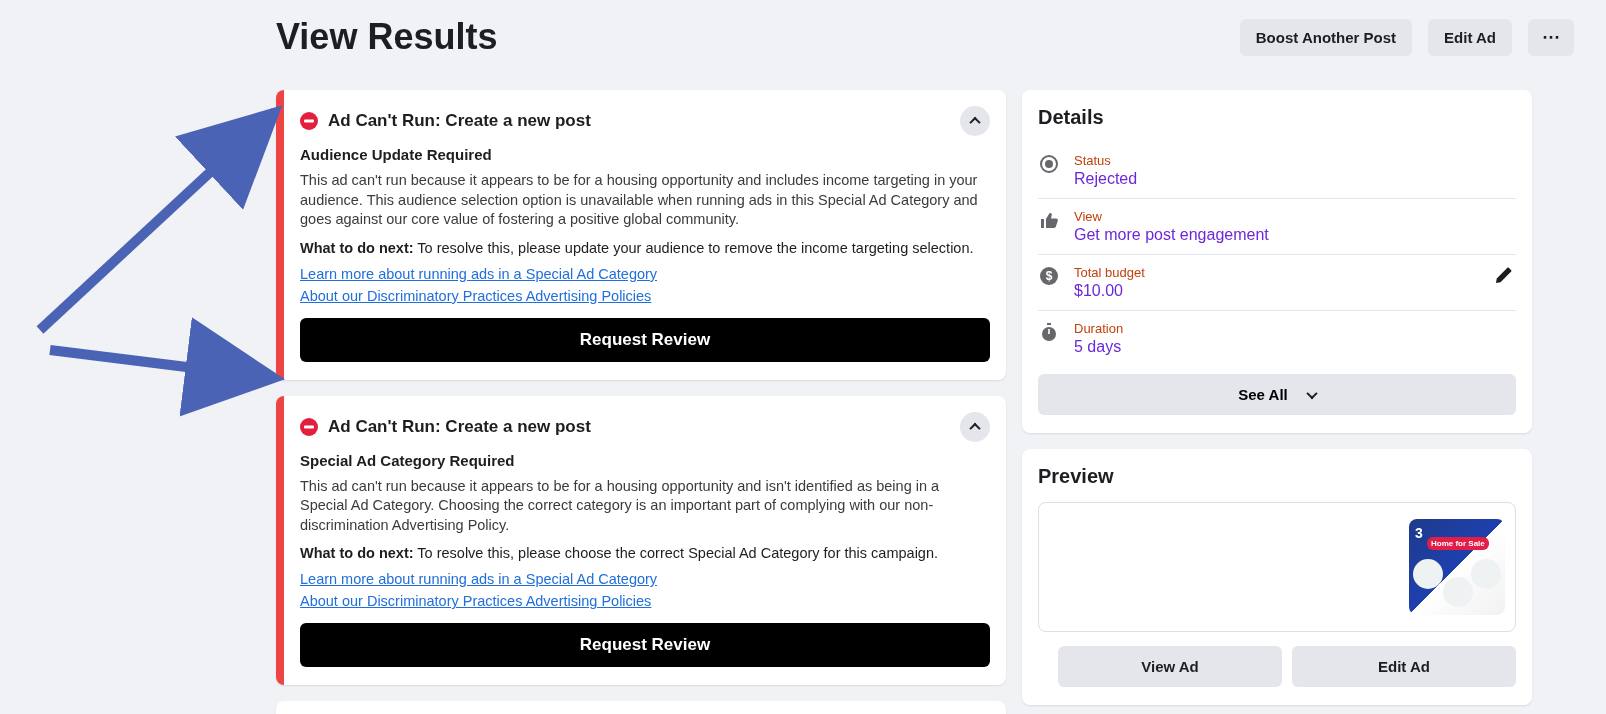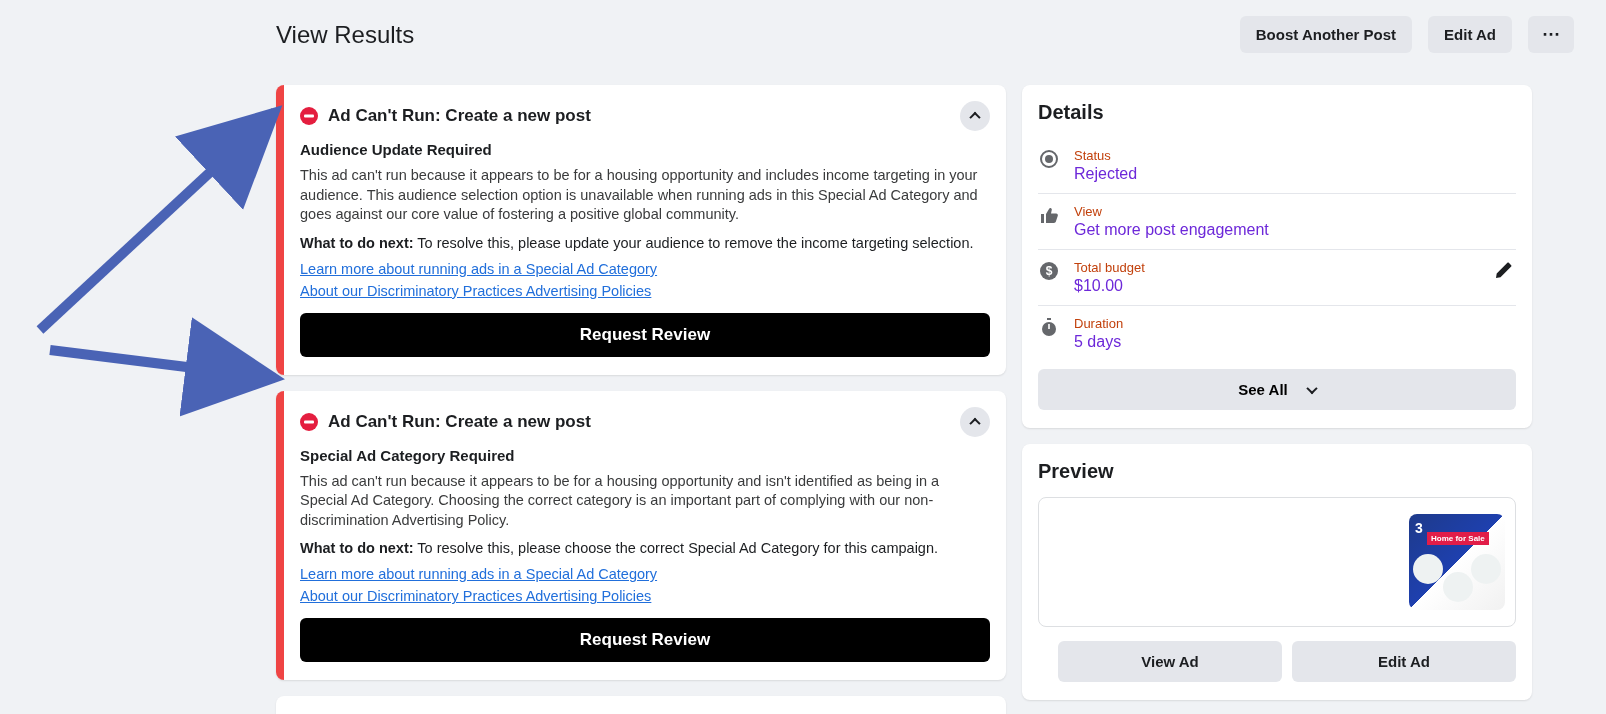--- a/index.html
+++ b/index.html
@@ -17,22 +17,22 @@
     padding: 16px 32px 0 276px;
     gap: 16px;
   }
   .header-row {
     display: flex;
     justify-content: space-between;
     align-items: center;
     padding: 16px 32px 16px 276px;
   }
   .page-title {
-    font-size: 24px;
-    font-weight: normal;
+    font-size: 36px;
+    font-weight: bold;
   }
   .header-actions {
     display: flex;
     gap: 16px;
   }
   .btn-secondary {
     background: #e4e6eb;
     border: none;
     border-radius: 6px;
     padding: 10px 16px;
@@ -227,21 +227,21 @@
     top: 16px;
     width: 96px;
     height: 96px;
     border-radius: 8px;
     background: linear-gradient(135deg,#1e3a8a 0%, #1e40af 50%, #ffffff 50%, #f1f1f1 100%);
     overflow: hidden;
   }
   .preview-thumb .tag {
     position:absolute; top:18px; left:18px;
     background:#e11d48; color:#fff;
-    font-size:8px; padding:2px 4px; border-radius:0;
+    font-size:8px; padding:2px 4px; border-radius:6px;
     font-weight:bold;
   }
   .preview-thumb .num {
     position:absolute; top:6px; left:6px;
     color:#fff; font-size:14px; font-weight:bold;
   }
   .preview-thumb .circ {
     position:absolute; width:30px; height:30px; border-radius:50%;
     background:#eef2f2;
   }

